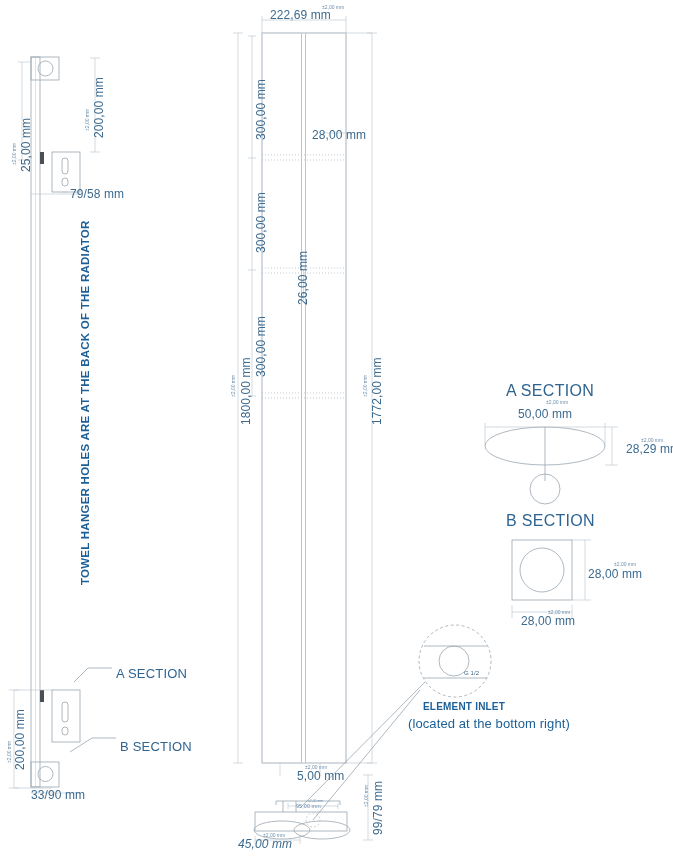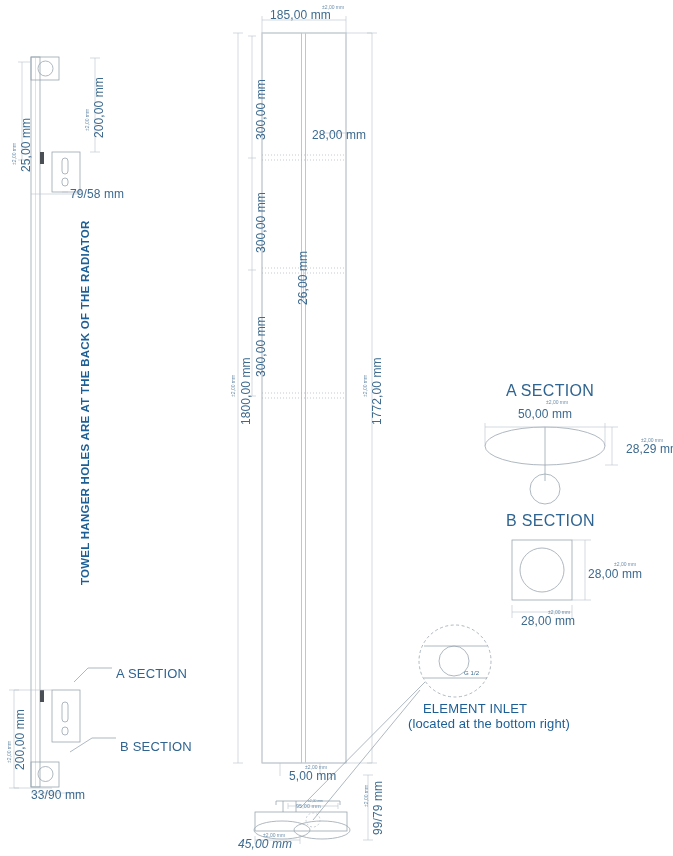--- a/index.html
+++ b/index.html
@@ -41,22 +41,22 @@
     font-size:16px;
     color:#2f6491;
     letter-spacing:0.3px;
   }
   .callout{
     font-size:13px;
     color:#2f6491;
     letter-spacing:0.2px;
   }
   .note-bold{
-    font-size:13px;
-    font-weight:normal;
+    font-size:10px;
+    font-weight:bold;
     color:#1c5f96;
     letter-spacing:0.2px;
   }
   .note-reg{
     font-size:13px;
     color:#1c5f96;
   }
   .vert{
     transform-origin:0 0;
     transform:rotate(-90deg);
@@ -276,21 +276,21 @@
   </div>
 
   <div class="lbl callout" style="left:116px; top:667px;">
     <span>A SECTION</span>
   </div>
   <div class="lbl callout" style="left:120px; top:740px;">
     <span>B SECTION</span>
   </div>
 
   <div class="lbl dim" style="left:270px; top:9px;">
-    <span>185,00 mm</span>
+    <span>222,69 mm</span>
   </div>
   <div class="tol" style="left:322px; top:5px;">
     <span>±2,00 mm</span>
   </div>
 
   <div class="lbl dim vert" style="left:255px; top:140px;">
     <span>300,00 mm</span>
   </div>
   <div class="lbl dim vert" style="left:255px; top:253px;">
     <span>300,00 mm</span>
@@ -313,21 +313,21 @@
     <span>±2,00 mm</span>
   </div>
 
   <div class="lbl dim vert" style="left:371px; top:425px;">
     <span>1772,00 mm</span>
   </div>
   <div class="tol vert" style="left:363px; top:397px;">
     <span>±2,00 mm</span>
   </div>
 
-  <div class="lbl dim" style="left:289px; top:770px;">
+  <div class="lbl dim" style="left:297px; top:770px;">
     <span>5,00 mm</span>
   </div>
   <div class="tol" style="left:305px; top:765px;">
     <span>±2,00 mm</span>
   </div>
 
   <div class="lbl dim" style="left:238px; top:838px;font-style:italic;">
     <span>45,00 mm</span>
   </div>
   <div class="tol" style="left:263px; top:833px;">

